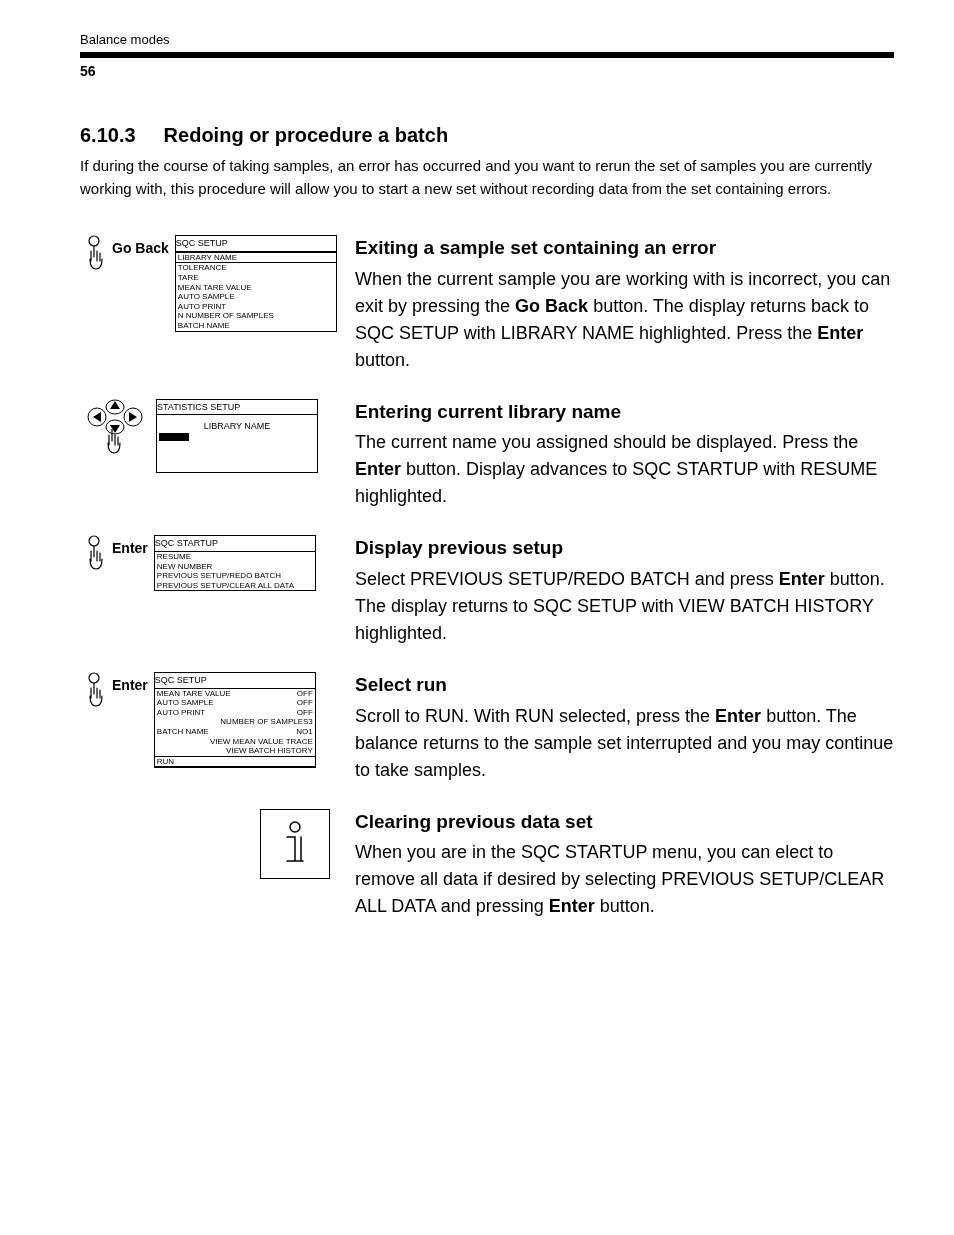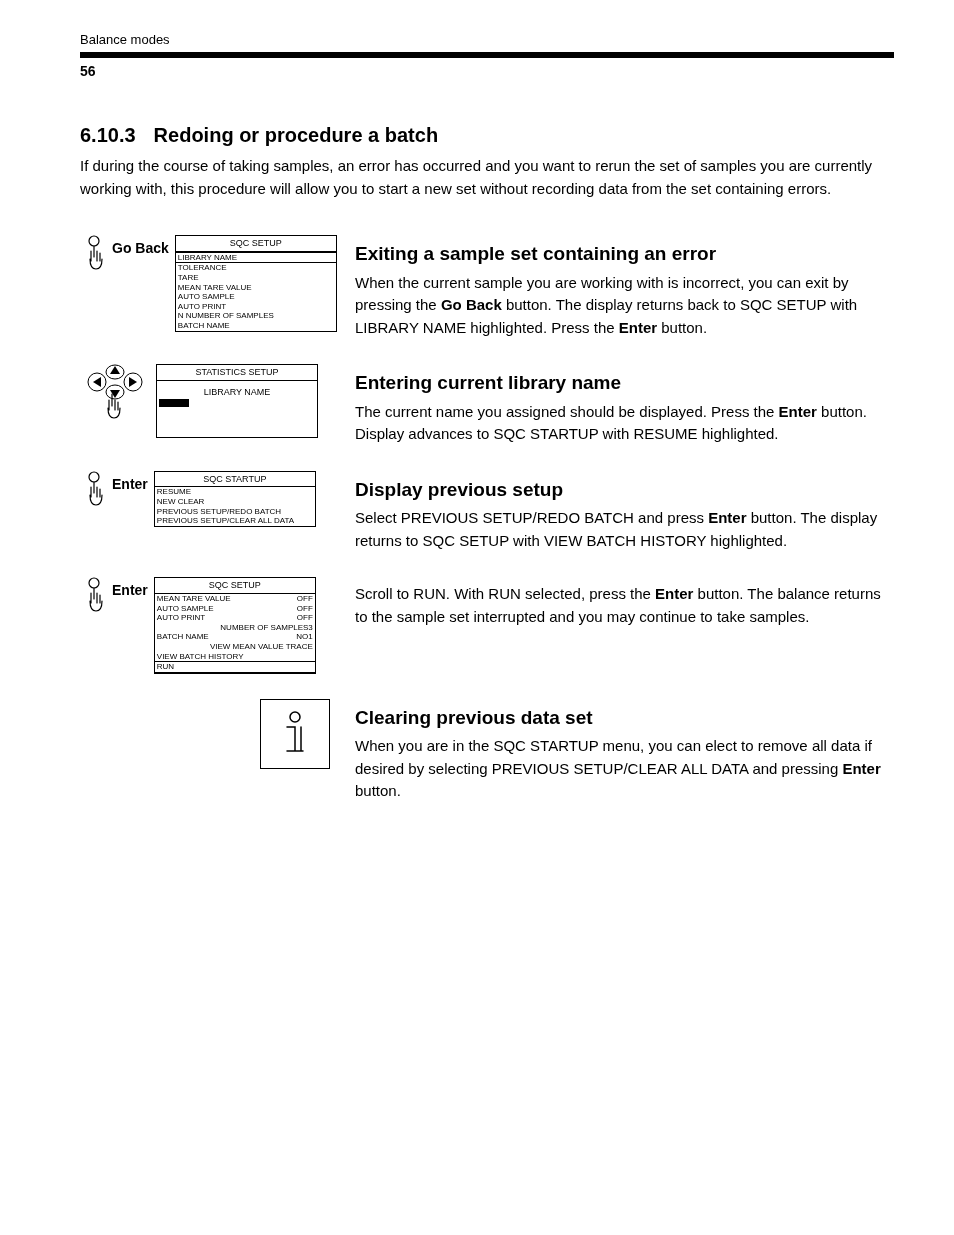--- a/index.html
+++ b/index.html
@@ -25,52 +25,51 @@
   }
   h2.section {
     font-family: 'Arial Narrow', Arial, sans-serif;
     font-stretch: condensed;
     font-weight: bold;
     font-size: 20px;
     margin: 0 0 6px 0;
   }
   h2.section .num {
     display: inline-block;
-    margin-right: 18px;
+    margin-right: 28px;
   }
   .intro {
     font-size: 15px;
     line-height: 1.5;
     margin-bottom: 35px;
   }
   .row {
     display: flex;
     align-items: flex-start;
     margin-bottom: 25px;
   }
   .left {
     width: 275px;
     flex-shrink: 0;
     display: flex;
     align-items: flex-start;
     gap: 6px;
   }
   .right {
     flex: 1;
-    margin-top: 6px;
   }
   h3.sub {
     font-family: 'Arial Narrow', Arial, sans-serif;
     font-stretch: condensed;
     font-weight: bold;
     font-size: 19px;
     margin: 0 0 4px 0;
   }
   .body-text {
-    font-size: 15px;
+    font-size: 18px;
     line-height: 1.5;
   }
   .hand-block {
     display: flex;
     flex-direction: column;
     align-items: center;
     width: 70px;
   }
   .hand-label {
     font-family: 'Arial Narrow', Arial, sans-serif;
@@ -80,21 +79,21 @@
     margin-bottom: 2px;
   }
   .screen {
     border: 1px solid #000;
     font-family: Arial, sans-serif;
     font-size: 8px;
     width: 160px;
     background: #fff;
   }
   .screen .title {
-    text-align: center;
+    text-align: left;
     border-bottom: 1px solid #000;
     padding: 1px 0;
     font-size: 9px;
   }
   .screen .line {
     padding: 0 2px;
     line-height: 1.2;
     white-space: nowrap;
   }
   .screen .line.hl {
@@ -201,21 +200,21 @@
           <svg width="34" height="40" viewBox="0 0 34 40">
     <circle cx="14" cy="6" r="5" fill="none" stroke="#000" stroke-width="1.2"></circle>
     <path d="M14 11 L14 22 M11 16 L11 26 M17 16 L17 26 M20 18 L20 26 M10 24 Q10 34 16 34 Q22 34 22 24" fill="none" stroke="#000" stroke-width="1.2" stroke-linecap="round"></path>
   </svg>
         </div>
         <div class="hand-label" style="margin-top:4px;margin-left:-2px">Enter</div>
       </div>
       <div class="screen">
           <div class="title">SQC STARTUP</div>
           <div class="line ">RESUME</div>
-          <div class="line ">NEW CLEAR</div>
+          <div class="line ">NEW NUMBER</div>
           <div class="line ">PREVIOUS SETUP/REDO BATCH</div>
           <div class="line ">PREVIOUS SETUP/CLEAR ALL DATA</div>
         </div>
       </div>
     <div class="right">
       <h3 class="sub">Display previous setup</h3>
       <div class="body-text">Select PREVIOUS SETUP/REDO BATCH and press <b>Enter</b> button. The display returns to SQC SETUP with VIEW BATCH HISTORY highlighted.</div>
     </div>
     </div>
     <div class="row">
@@ -248,31 +247,32 @@
             <span>3</span>
           </div>
           <div class="line " style="display:flex;justify-content:space-between">
             <span>BATCH NAME</span>
             <span>NO1</span>
           </div>
           <div class="line " style="display:flex;justify-content:flex-end">
             <span>VIEW MEAN VALUE TRACE</span>
             <span></span>
           </div>
-          <div class="line " style="display:flex;justify-content:flex-start">
+          <div class="line " style="display:flex;justify-content:flex-end">
             <span>VIEW BATCH HISTORY</span>
             <span></span>
           </div>
           <div class="line hl" style="display:flex;justify-content:space-between">
             <span>RUN</span>
             <span></span>
           </div>
         </div>
       </div>
     <div class="right">
+      <h3 class="sub">Select run</h3>
       <div class="body-text">Scroll to RUN. With RUN selected, press the <b>Enter</b> button. The balance returns to the sample set interrupted and you may continue to take samples.</div>
     </div>
     </div>
     <div class="row">
     <div class="left">
         <div class="info-icon-box">
           <svg width="40" height="50" viewBox="0 0 40 50">
     <circle cx="20" cy="8" r="5" fill="none" stroke="#000" stroke-width="1.5"></circle>
     <path d="M12 18 L20 18 L20 42 M12 42 L28 42 M26 18 L26 42" fill="none" stroke="#000" stroke-width="1.5" stroke-linecap="round"></path>
   </svg>

